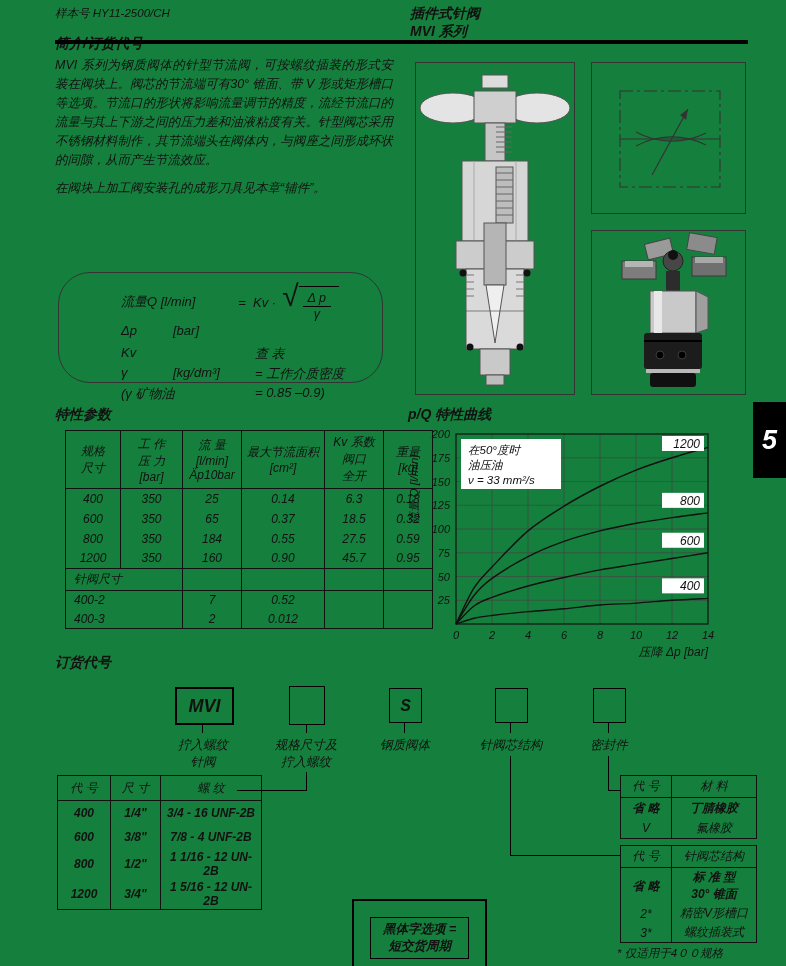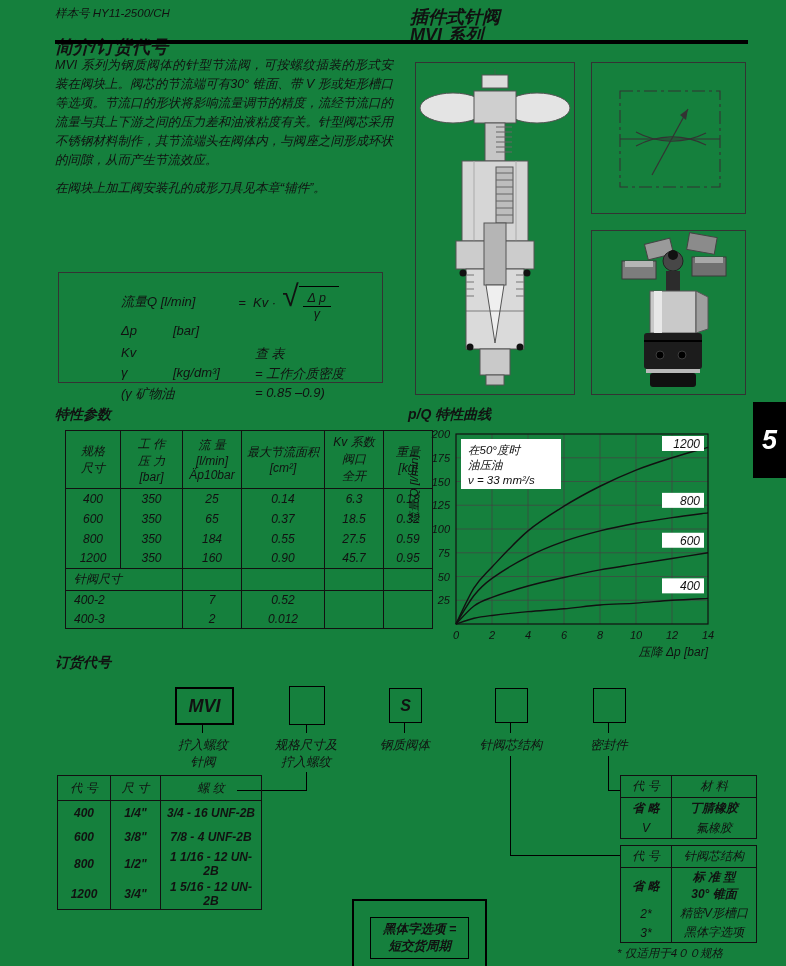--- a/index.html
+++ b/index.html
@@ -5,21 +5,21 @@
   html,body{margin:0;padding:0;background:#888;}
   #page{position:relative;width:786px;height:966px;background:#15803d;
         font-family:"Liberation Sans","DejaVu Sans",sans-serif;color:#111;overflow:hidden;font-style:italic;}
   .abs{position:absolute;}
   .b{font-weight:bold;}
   .pre{white-space:pre-line;}
   .line{background:#000;}
 
   
   .docnum{font-size:11.5px;}
-  .h-title{font-size:18px;font-weight:bold;}
+  .h-title{font-size:14px;font-weight:bold;}
   .rule{height:4px;background:#000;}
 
   
   .intro{font-size:12.5px;line-height:19px;text-align:justify;}
   .intro p{margin:0 0 9px 0;}
 
   
   .fbox{border:1px solid #333;}
   .fline{display:flex;align-items:center;font-size:13px;}
   .sqrt{display:inline-flex;align-items:flex-start;margin-left:6px;}
@@ -71,21 +71,21 @@
   <div class="abs h-title" style="left:55px;top:35px;text-align:center;">简介/订货代号</div>
   <div class="abs h-title" style="left:410px;top:5px;">插件式针阀</div>
   <div class="abs h-title" style="left:410px;top:23px;">MVI 系列</div>
   <div class="abs rule" style="left:55px;top:40px;width:693px;"></div>
 
   <div class="abs intro" style="left:55px;top:56px;width:338px;">
     <p>MVI 系列为钢质阀体的针型节流阀，可按螺纹插装的形式安装在阀块上。阀芯的节流端可有30° 锥面、带 V 形或矩形槽口等选项。节流口的形状将影响流量调节的精度，流经节流口的流量与其上下游之间的压力差和油液粘度有关。针型阀芯采用不锈钢材料制作，其节流端头在阀体内，与阀座之间形成环状的间隙，从而产生节流效应。</p>
     <p>在阀块上加工阀安装孔的成形刀具见本章“辅件”。</p>
   </div>
 
-  <div class="abs fbox" style="left:58px;top:272px;width:325px;height:111px;padding:10px 0 0 62px;box-sizing:border-box;">
+  <div class="abs fbox" style="left:58px;top:272px;width:325px;height:111px;padding:10px 0 0 62px;box-sizing:border-box;border-radius:32px;">
     <div class="fline">
       <span style="width:110px;">流量Q  [l/min]</span>
       <span style="width:22px;text-align:center;">=</span>
       <span>Kv ·</span>
       <span class="sqrt">
         <span class="rad">√</span>
         <span class="under">
           <span class="frac">
             <span class="num">Δ p</span>
             <span>γ</span>
@@ -421,21 +421,21 @@
       <td class="c1">省 略</td>
       <td class="pre">标 准 型
 30° 锥面</td>
     </tr>
     <tr style="height:19px;">
       <td class="c1">2*</td>
       <td>精密V形槽口</td>
     </tr>
     <tr style="height:19px;">
       <td class="c1">3*</td>
-      <td>黑体字选项</td>
+      <td>螺纹插装式</td>
     </tr>
   </tbody>
     </table>
   <div class="abs foot" style="left:617px;top:946px;">* 仅适用于4００规格</div>
 
   <div class="abs notebox" style="left:352px;top:899px;">
     <div class="inner">黑体字选项 =
 短交货周期</div>
   </div>
 

